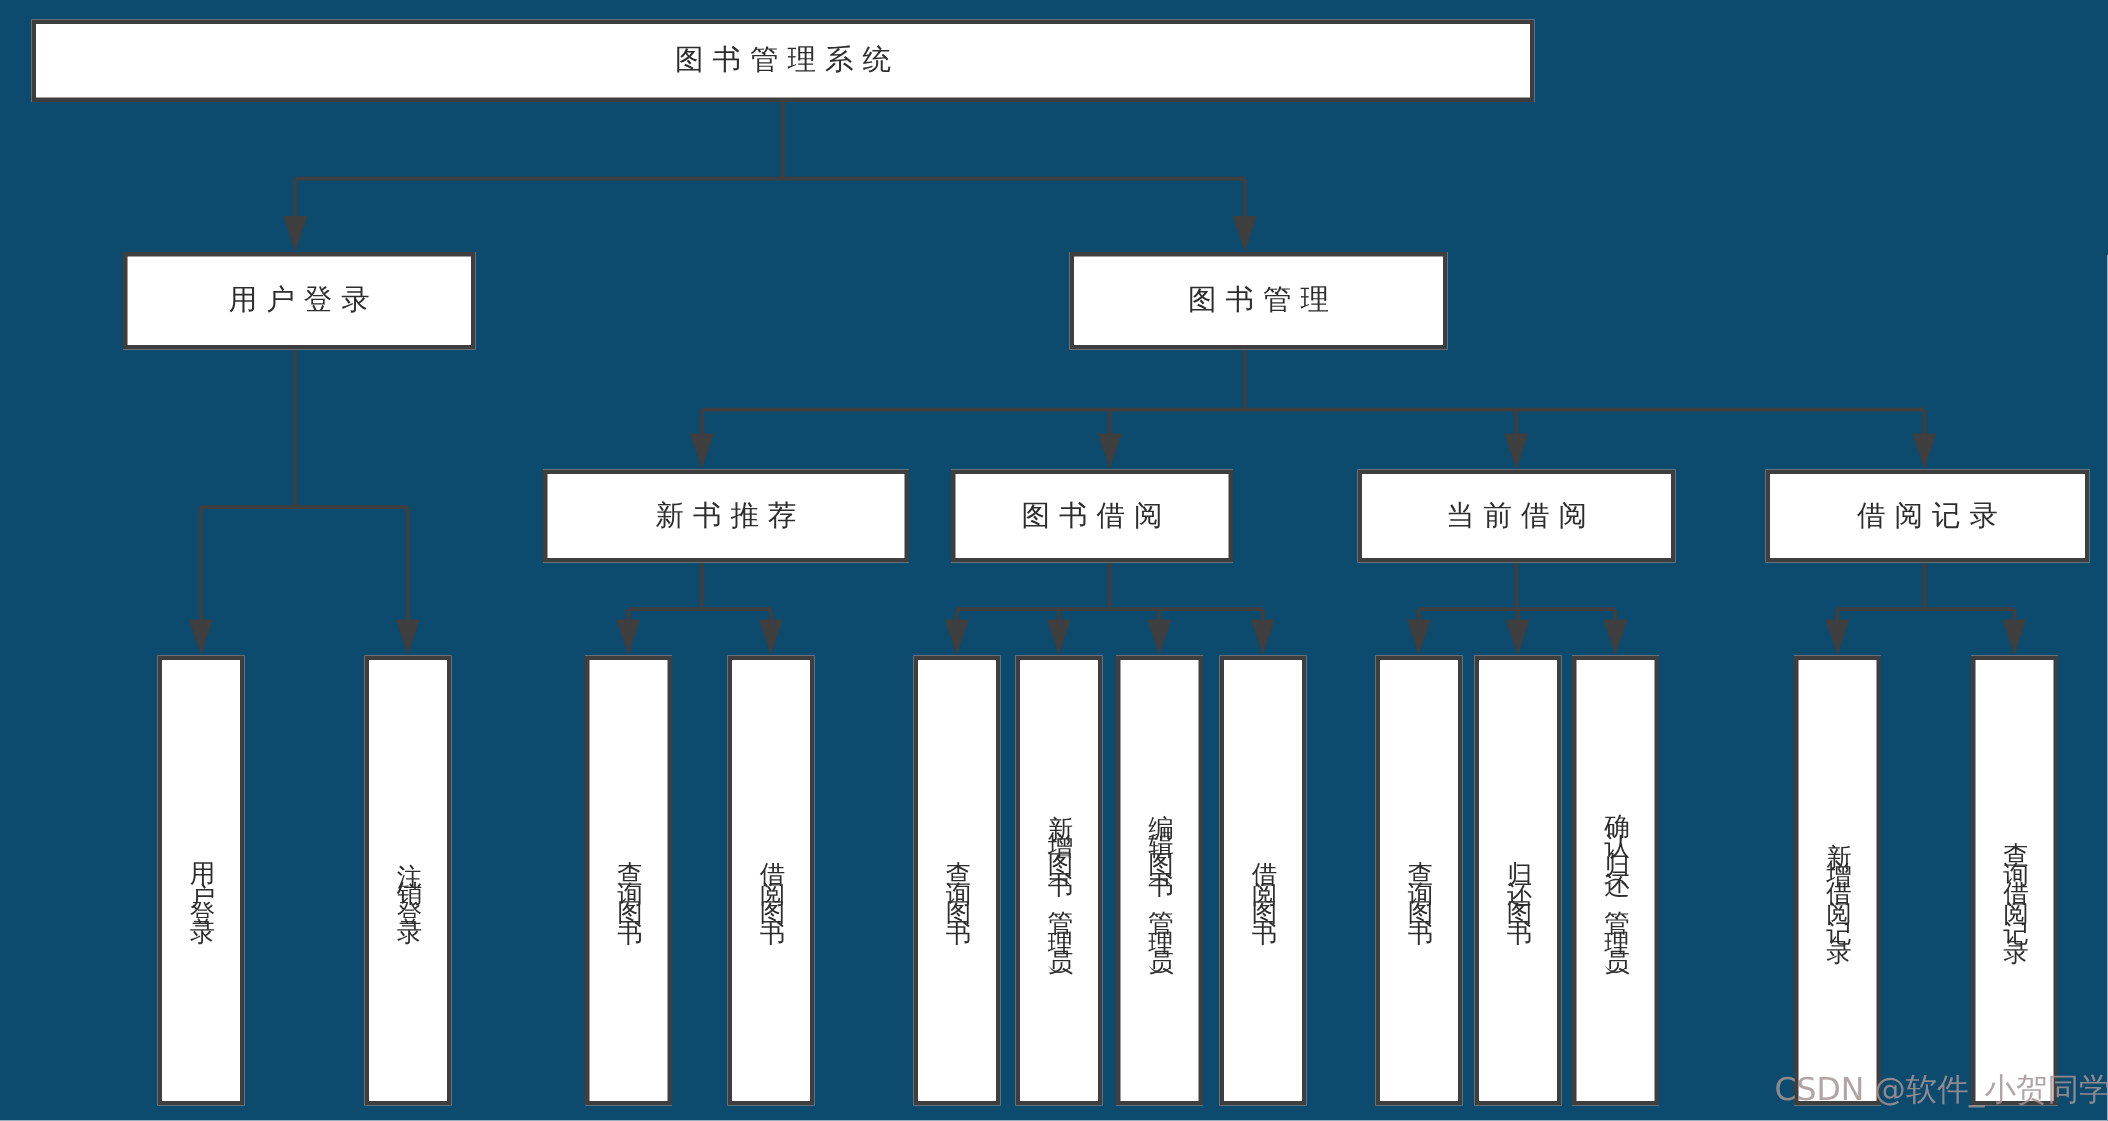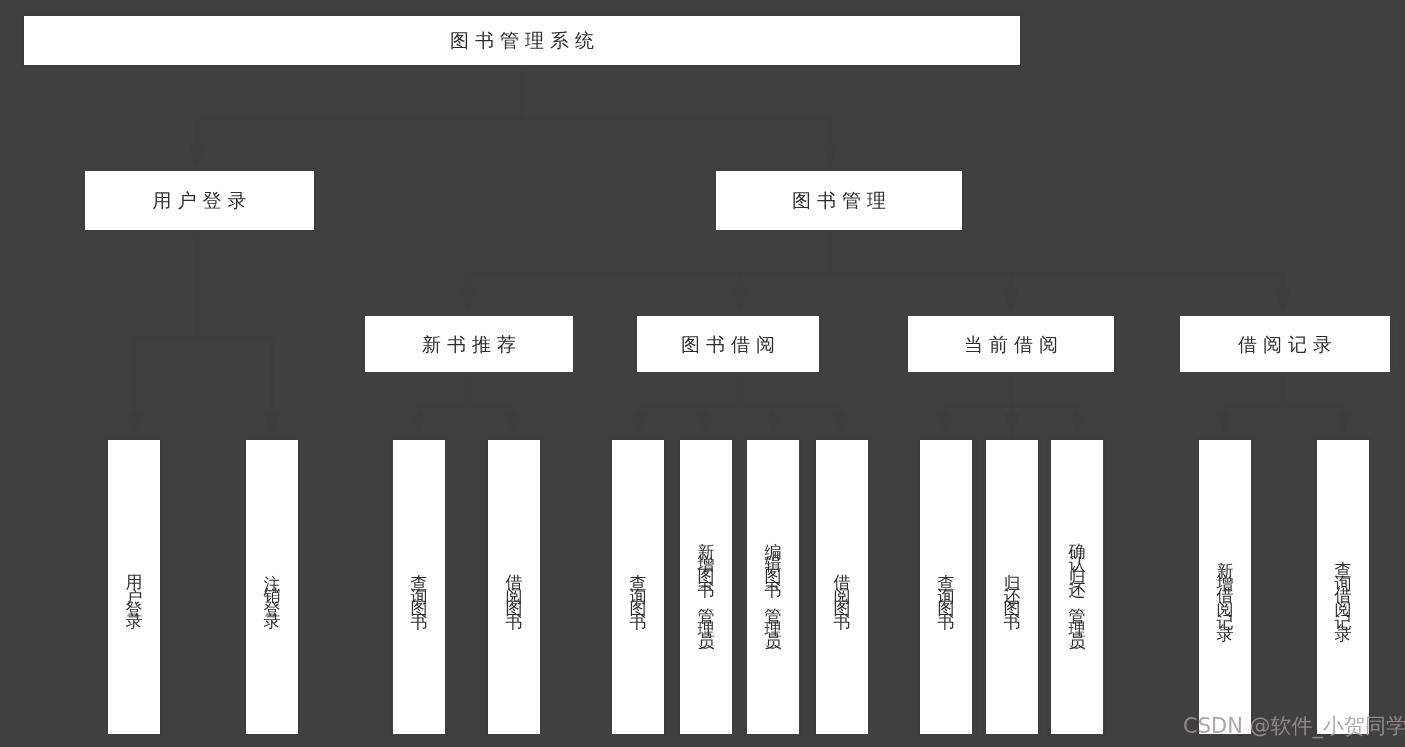--- a/index.html
+++ b/index.html
@@ -1,20 +1,20 @@
 <!DOCTYPE html>
 <html><head>
 <meta charset="utf-8">
 <style>
   html, body { margin: 0; padding: 0; background: #ffffff; }
   #stage {
     position: relative;
     width: 1405px;
     height: 747px;
-    background: #404040;
+    background: #0c4a6e;
     overflow: hidden;
     font-family: "DejaVu Sans", "Liberation Sans", sans-serif;
   }
   #wires {
     position: absolute;
     left: 0; top: 0;
     width: 1405px; height: 747px;
   }
   .node {
     position: absolute;
@@ -91,21 +91,21 @@
     <span class="label">图书管理系统</span>
   </div>
 
   <div class="node h" style="left:82px; top:168px; width:235px; height:65px">
     <span class="label">用户登录</span>
   </div>
   <div class="node h" style="left:713px; top:168px; width:252px; height:65px">
     <span class="label">图书管理</span>
   </div>
 
-  <div class="node h" style="left:362px; top:313px; width:214px; height:62px">
+  <div class="node h" style="left:362px; top:313px; width:244px; height:62px">
     <span class="label">新书推荐</span>
   </div>
   <div class="node h" style="left:634px; top:313px; width:188px; height:62px">
     <span class="label">图书借阅</span>
   </div>
   <div class="node h" style="left:905px; top:313px; width:212px; height:62px">
     <span class="label">当前借阅</span>
   </div>
   <div class="node h" style="left:1177px; top:313px; width:216px; height:62px">
     <span class="label">借阅记录</span>

